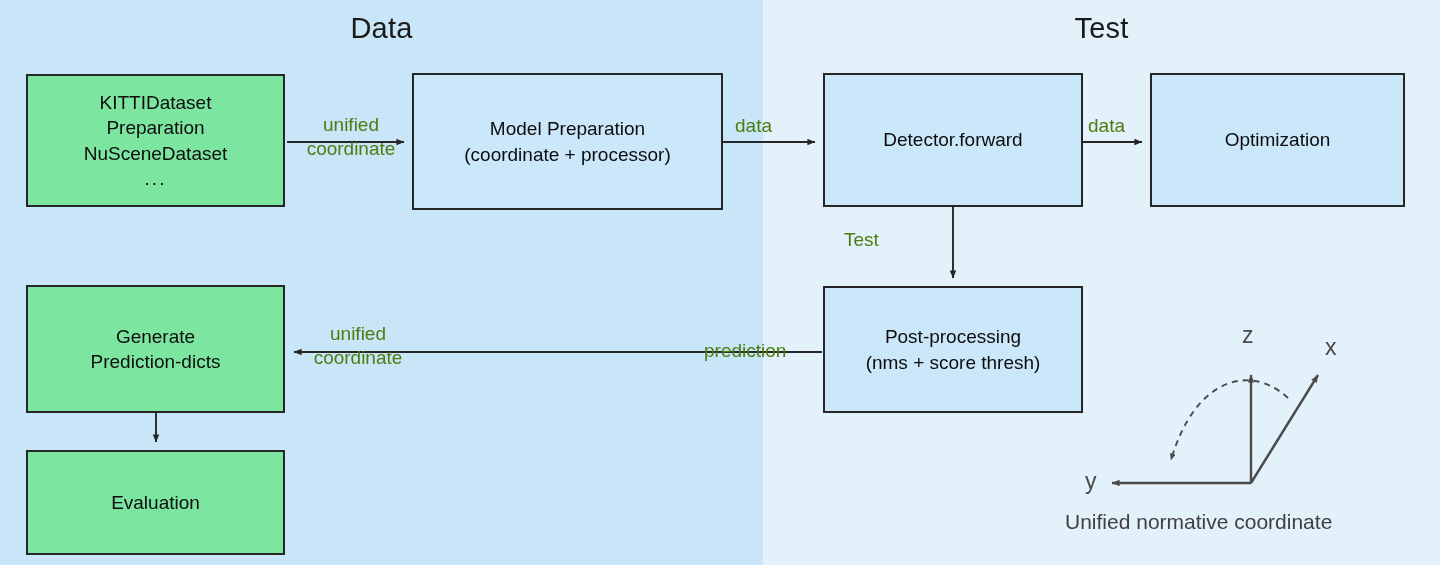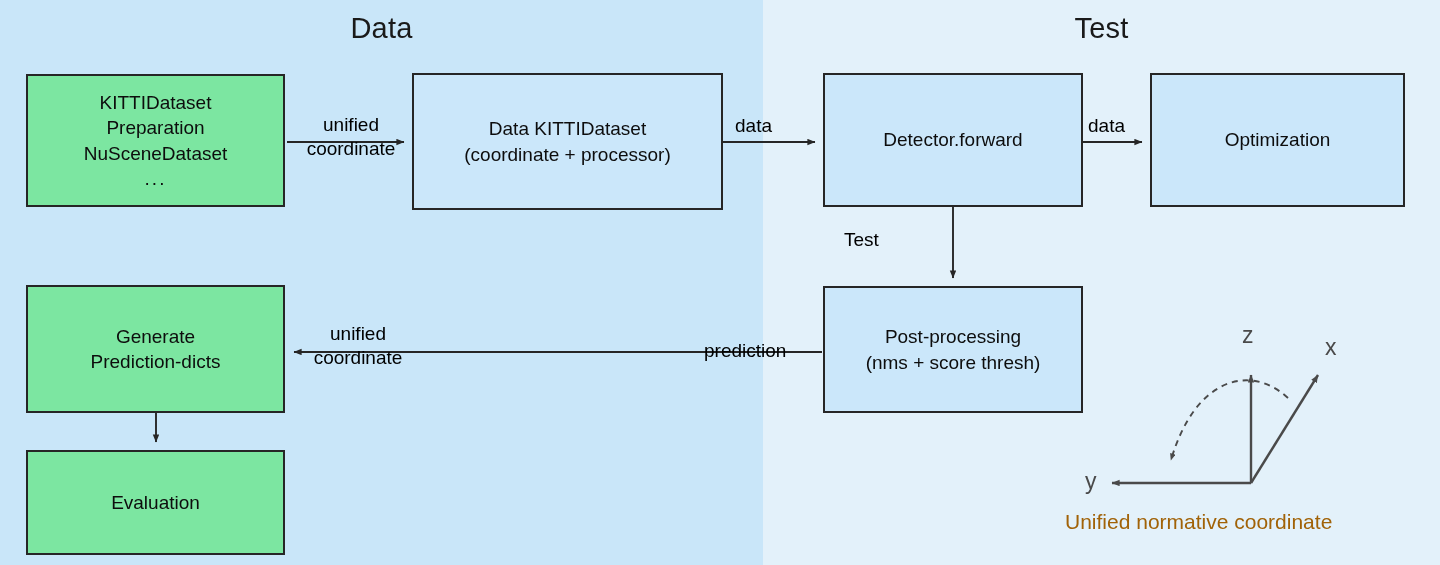--- a/index.html
+++ b/index.html
@@ -60,35 +60,35 @@
   svg#wires {
     position: absolute;
     left: 0; top: 0;
     width: 1440px; height: 565px;
     overflow: visible;
     pointer-events: none;
   }
   .edge-label {
     position: absolute;
     font-size: 19px;
-    color: #000000;
+    color: #4d7c0f;
     white-space: nowrap;
     line-height: 1.25;
     text-align: center;
   }
   .axis-label {
     position: absolute;
     font-size: 23px;
     color: #4a4a4a;
     white-space: nowrap;
   }
   .axis-caption {
     position: absolute;
     font-size: 21px;
-    color: #a16207;
+    color: #404040;
     white-space: nowrap;
   }
 </style>
 </head>
 <body>
 
 <div id="canvas">
 
   <div class="panel" id="panel-data">
     <div class="panel-title">Data</div>
@@ -144,21 +144,21 @@
   </svg>
 
   <div class="node green" style="left:26px; top:74px; width:259px; height:133px;">
     <span class="ln">KITTIDataset</span>
     <span class="ln">Preparation</span>
     <span class="ln">NuSceneDataset</span>
     <span class="dots">...</span>
   </div>
 
   <div class="node blue" style="left:412px; top:73px; width:311px; height:137px;">
-    <span class="ln">Data KITTIDataset</span>
+    <span class="ln">Model Preparation</span>
     <span class="ln">(coordinate + processor)</span>
   </div>
 
   <div class="node blue" style="left:823px; top:73px; width:260px; height:134px;">
     <span class="ln">Detector.forward</span>
   </div>
 
   <div class="node blue" style="left:1150px; top:73px; width:255px; height:134px;">
     <span class="ln">Optimization</span>
   </div>

